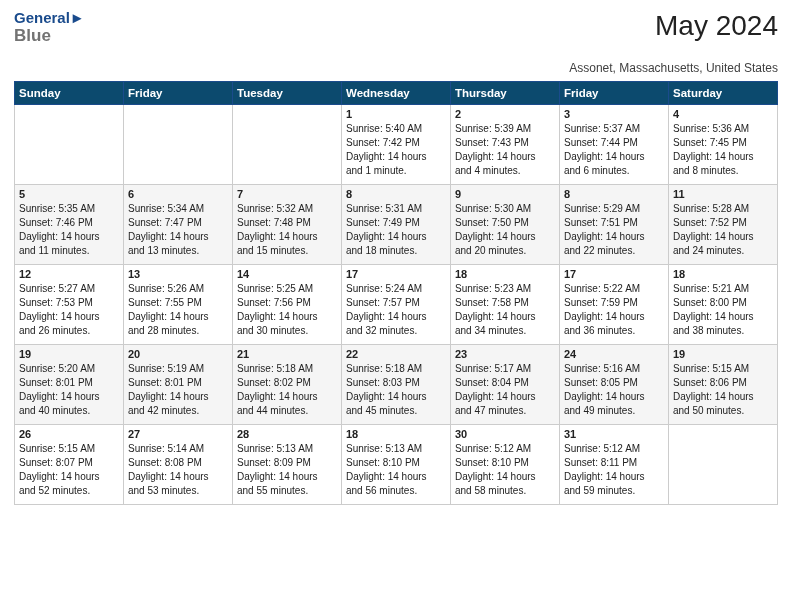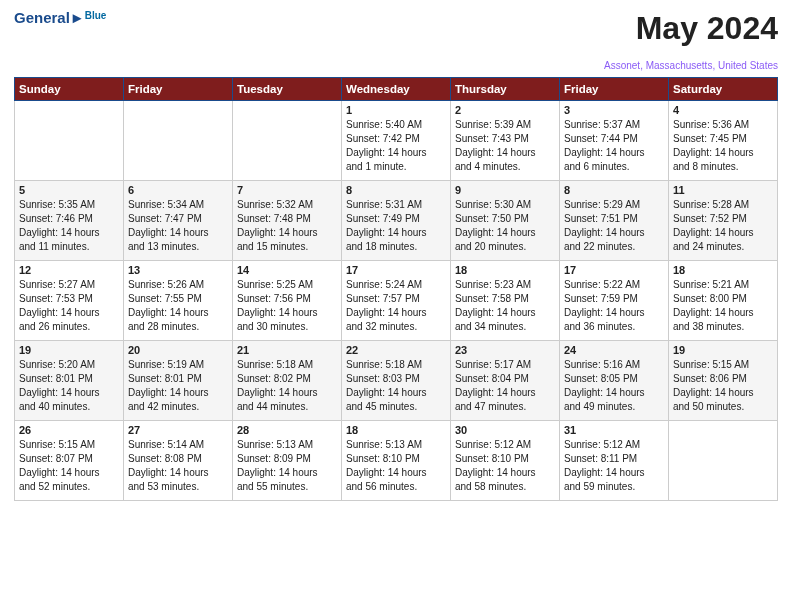--- a/index.html
+++ b/index.html
@@ -22,36 +22,36 @@
     }
     .logo {
       display: flex;
       align-items: center;
       gap: 4px;
     }
     .title-block {
       text-align: right;
     }
     .main-title {
-      font-size: 32px;
-      font-weight: bold;
+      font-size: 28px;
+      font-weight: normal;
       color: #222;
     }
     .subtitle {
-      font-size: 10px;
-      color: #8b5cf6;
-      margin-top: 13px;
+      font-size: 12px;
+      color: #404040;
+      margin-top: 19px;
     }
     table {
       width: 100%;
       border-collapse: collapse;
       table-layout: fixed;
     }
     thead tr th {
-      background-color: #7f1d1d;
+      background-color: #0c4a6e;
       color: #fff;
       font-size: 11.5px;
       font-weight: bold;
       padding: 5px 4px;
       text-align: left;
       border: 1px solid #1a4b8c;
     }
     tbody tr td {
       border: 1px solid #ccc;
       vertical-align: top;
@@ -75,23 +75,23 @@
       line-height: 1.4;
       color: #222;
     }
   </style>
 </head>
 <body>
 
 <div class="container">
   <div class="header">
     <div class="logo">
-    <div style="display:flex;flex-direction:row;line-height:1.1;justify-content:center;">
+    <div style="display:flex;flex-direction:column;line-height:1.1;justify-content:center;">
       <span style="font-size:15px;font-weight:bold;color:#1a4b8c;">General►</span>
-      <span style="font-size:10px;font-weight:bold;color:#0369a1;">Blue</span>
+      <span style="font-size:17px;font-weight:bold;color:#737373;">Blue</span>
     </div>
   </div>
     <div class="title-block">
       <div class="main-title">May 2024</div>
       <div class="subtitle">Assonet, Massachusetts, United States</div>
     </div>
   </div>
 
   <table>
     <thead>

